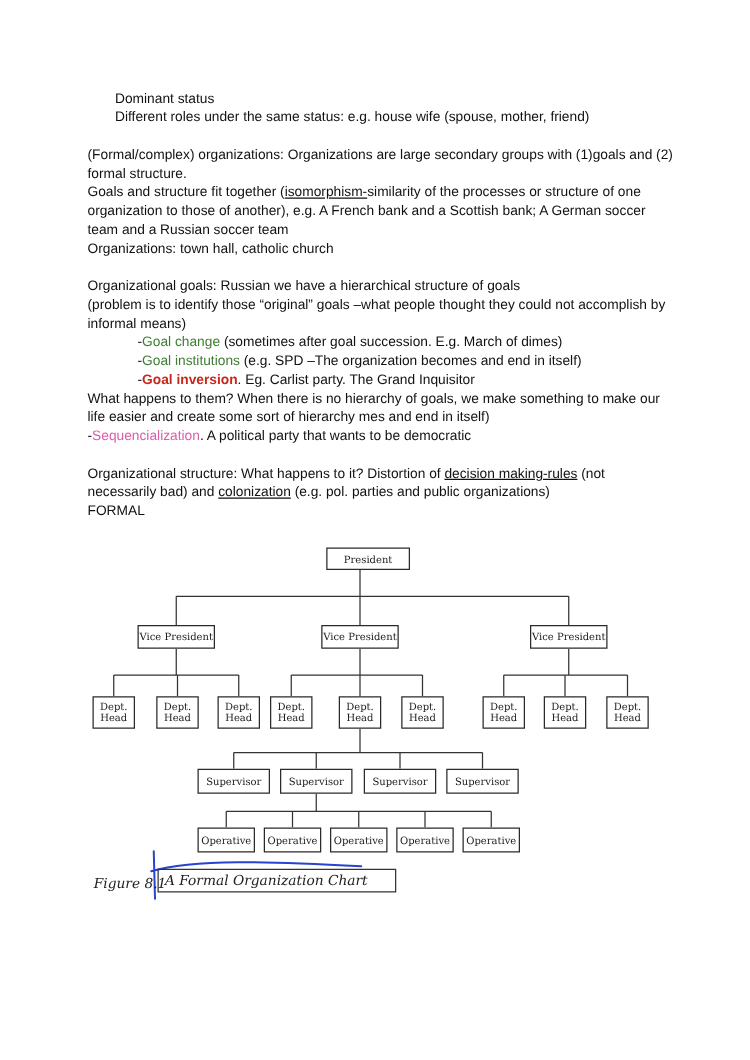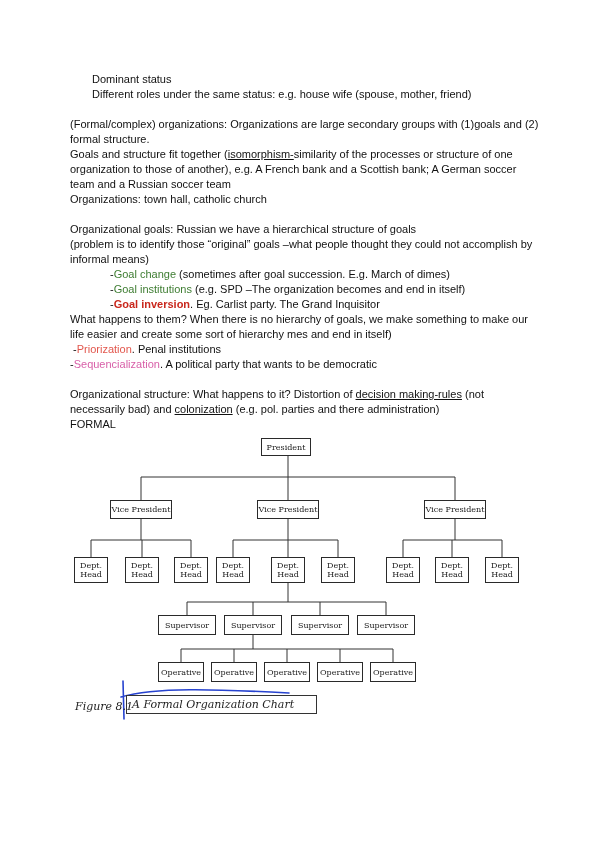--- a/index.html
+++ b/index.html
@@ -61,46 +61,45 @@
       <div class="line"><span>Organizations: town hall, catholic church</span></div>
     </div>
 
     <div class="block">
       <div class="line"><span class="bold">Organizational goals:</span><span> Russian we have a hierarchical structure of goals</span></div>
       <div class="line"><span>(problem is to identify those “original” goals –what people thought they could not accomplish by informal means)</span></div>
       <div class="line indent2"><span>-</span><span class="green">Goal change</span><span> (sometimes after goal succession. E.g. March of dimes)</span></div>
       <div class="line indent2"><span>-</span><span class="green">Goal institutions</span><span> (e.g. SPD –The organization becomes and end in itself)</span></div>
       <div class="line indent2"><span>-</span><span class="red">Goal inversion</span><span>. Eg. Carlist party. The Grand Inquisitor</span></div>
       <div class="line"><span>What happens to them? When there is no hierarchy of goals, we make something to make our life easier and create some sort of hierarchy mes and end in itself)</span></div>
-      <div class="line"><span> -</span><span class="salmon">Priorization</span><span>. Penal institutions</span></div>
       <div class="line"><span>-</span><span class="magenta">Sequencialization</span><span>. A political party that wants to be democratic</span></div>
     </div>
 
     <div class="block">
-      <div class="line"><span class="bold">Organizational structure:</span><span> What happens to it? Distortion of </span><span class="u">decision making-rules</span><span> (not necessarily bad) and </span><span class="u">colonization</span><span> (e.g. pol. parties and there administration)</span></div>
+      <div class="line"><span class="bold">Organizational structure:</span><span> What happens to it? Distortion of </span><span class="u">decision making-rules</span><span> (not necessarily bad) and </span><span class="u">colonization</span><span> (e.g. pol. parties and public organizations)</span></div>
       <div class="line"><span>FORMAL</span></div>
     </div>
 
   </div>
 
   <div class="chart">
     <svg width="600" height="300" viewBox="0 0 600 300">
       <path fill="none" stroke="#333" stroke-width="1" d="
         M288 19 V40 M141 40 H455 M141 40 V63 M288 40 V63 M455 40 V63
         M141 82 V103 M91 103 H191 M91 103 V120 M142 103 V120 M191 103 V120
         M288 82 V103 M233 103 H338 M233 103 V120 M288 103 V120 M338 103 V120
         M455 82 V103 M403 103 H502 M403 103 V120 M452 103 V120 M502 103 V120
         M288 146 V165 M187 165 H386 M187 165 V178 M253 165 V178 M320 165 V178 M386 165 V178
         M253 198 V212 M181 212 H393 M181 212 V225 M234 212 V225 M287 212 V225 M340 212 V225 M393 212 V225"></path>
       <path fill="none" stroke="#2743cf" stroke-width="1.6" stroke-linecap="round" d="
         M123 244 L124 282
         M121 260 C155 250 215 252 289 256"></path>
     </svg>
 
-    <div class="obox" style="left:261px;top:1px;width:50px;height:18px">President</div>
+    <div class="obox" style="left:261px;top:1px;width:67px;height:18px">President</div>
 
     <div class="obox" style="left:110px;top:63px;width:62px;height:19px">Vice President</div>
     <div class="obox" style="left:257px;top:63px;width:62px;height:19px">Vice President</div>
     <div class="obox" style="left:424px;top:63px;width:62px;height:19px">Vice President</div>
 
     <div class="obox" style="left:74px;top:120px;width:34px;height:26px">Dept. Head</div>
     <div class="obox" style="left:125px;top:120px;width:34px;height:26px">Dept. Head</div>
     <div class="obox" style="left:174px;top:120px;width:34px;height:26px">Dept. Head</div>
     <div class="obox" style="left:216px;top:120px;width:34px;height:26px">Dept. Head</div>
     <div class="obox" style="left:271px;top:120px;width:34px;height:26px">Dept. Head</div>

